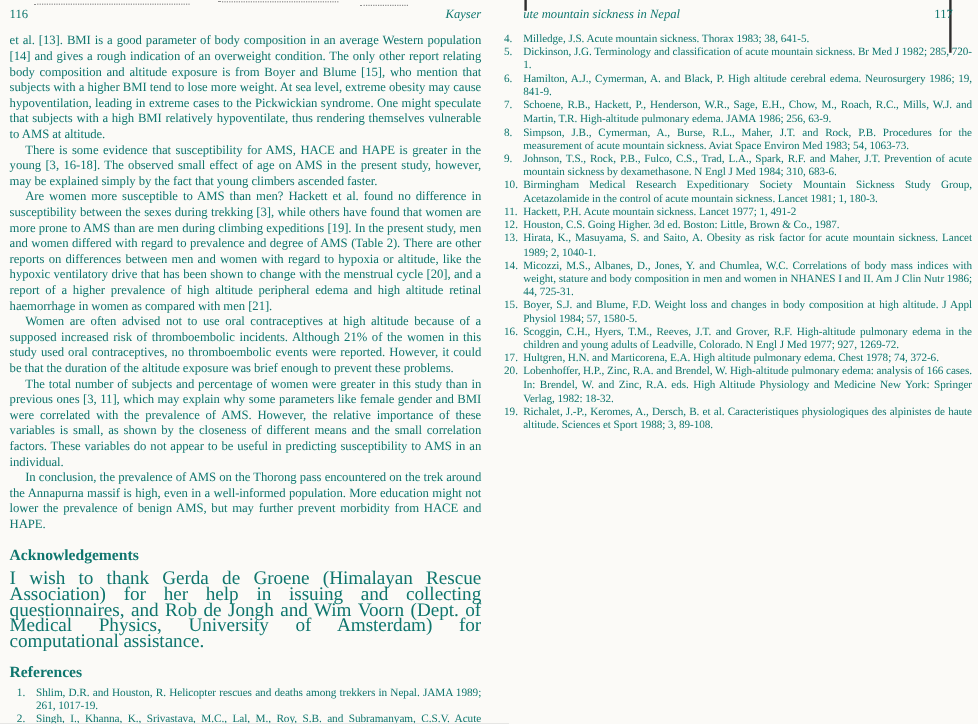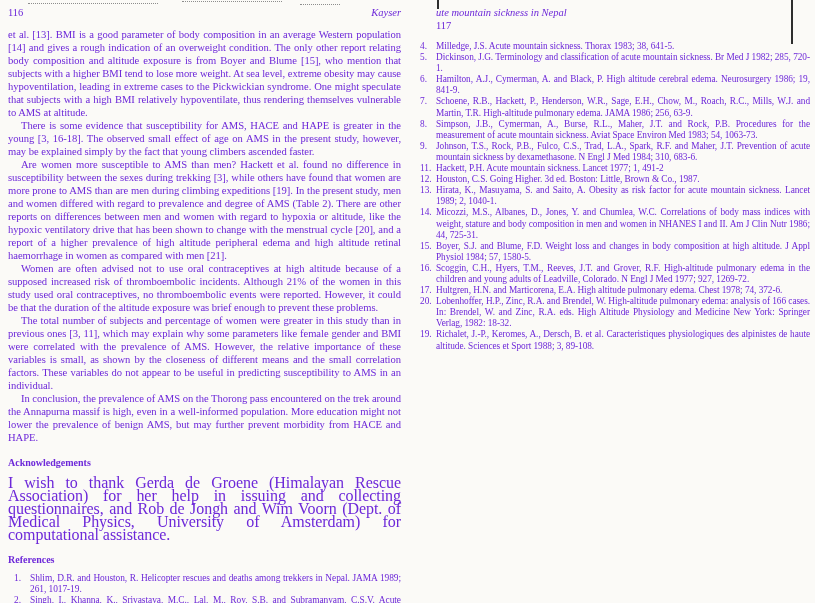--- a/index.html
+++ b/index.html
@@ -1,36 +1,36 @@
 <!DOCTYPE html>
 <html><head>
 <meta charset="utf-8">
 <style>
   html,body{margin:0;padding:0;background:#d8d8d8;}
   .scan{
     position:relative;width:815px;height:603px;overflow:hidden;
-    background:#fbfaf7;color:#6d28d9;
+    background:#fbfaf7;color:#0f766e;
     font-family:"Liberation Serif","DejaVu Serif",serif;
     -webkit-font-smoothing:antialiased;
   }
   
   .page{position:absolute;top:6px;}
   .page-left{left:8px;width:393px;}
   .page-right{left:420px;width:390px;}
   .phead{display:flex;justify-content:space-between;align-items:baseline;
          font-size:10.5px;line-height:13px;margin-bottom:9px;}
   .phead .rh{font-style:italic;}
-  .page-right .phead{padding-left:16px;padding-right:16px;flex-direction:column;}
+  .page-right .phead{padding-left:16px;padding-right:16px;}
   
   .body-text p{
     margin:0;font-size:10.6px;line-height:13px;text-align:justify;
     text-indent:13px;letter-spacing:-0.05px;
   }
   .body-text p.first{text-indent:0;}
-  .subhead{font-weight:bold;font-size:10px;line-height:13px;margin:12px 0 7px 0;}
+  .subhead{font-weight:bold;font-size:13px;line-height:13px;margin:12px 0 7px 0;}
   .ack-body p{margin:0;font-size:16px;line-height:13px;text-align:justify;
               letter-spacing:-0.05px;}
   
   .reflist{list-style:none;margin:3px 0 0 0;padding:0;
            font-size:9.4px;line-height:11.2px;}
   .reflist li{display:flex;margin:0 0 0 6px;}
   .reflist .ref-num{flex:0 0 16px;}
   .reflist .ref-text{flex:1;text-align:justify;letter-spacing:-0.05px;}
   .page-right .reflist{font-size:9.3px;line-height:11.1px;margin:0;}
   .page-right .reflist li{margin-left:0;}
@@ -116,20 +116,24 @@
       </li>
       <li>
         <span class="ref-num">8.</span>
         <span class="ref-text">Simpson, J.B., Cymerman, A., Burse, R.L., Maher, J.T. and Rock, P.B. Procedures for the measurement of acute mountain sickness. Aviat Space Environ Med 1983; 54, 1063-73.</span>
       </li>
       <li>
         <span class="ref-num">9.</span>
         <span class="ref-text">Johnson, T.S., Rock, P.B., Fulco, C.S., Trad, L.A., Spark, R.F. and Maher, J.T. Prevention of acute mountain sickness by dexamethasone. N Engl J Med 1984; 310, 683-6.</span>
       </li>
       <li>
+        <span class="ref-num">10.</span>
+        <span class="ref-text">Birmingham Medical Research Expeditionary Society Mountain Sickness Study Group, Acetazolamide in the control of acute mountain sickness. Lancet 1981; 1, 180-3.</span>
+      </li>
+      <li>
         <span class="ref-num">11.</span>
         <span class="ref-text">Hackett, P.H. Acute mountain sickness. Lancet 1977; 1, 491-2</span>
       </li>
       <li>
         <span class="ref-num">12.</span>
         <span class="ref-text">Houston, C.S. Going Higher. 3d ed. Boston: Little, Brown &amp; Co., 1987.</span>
       </li>
       <li>
         <span class="ref-num">13.</span>
         <span class="ref-text">Hirata, K., Masuyama, S. and Saito, A. Obesity as risk factor for acute mountain sickness. Lancet 1989; 2, 1040-1.</span>

